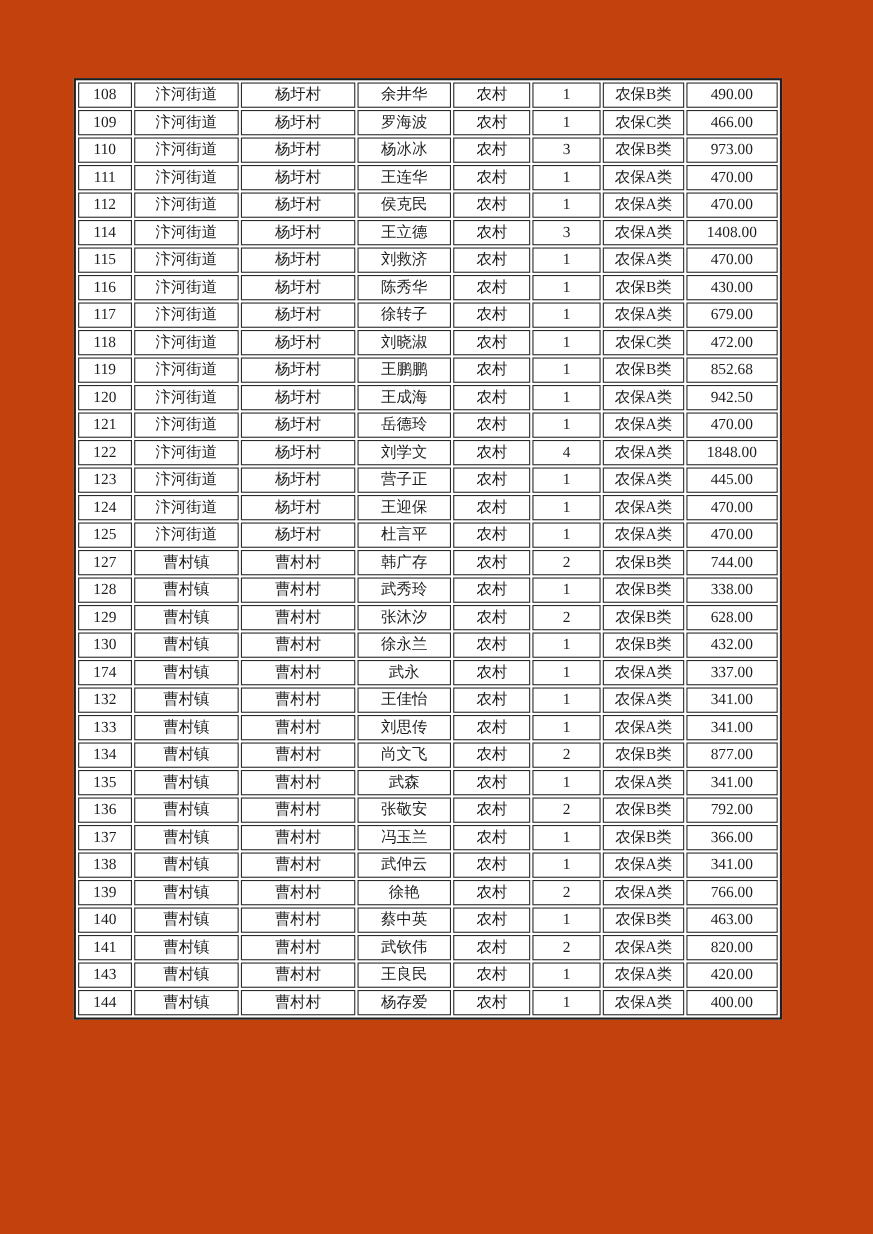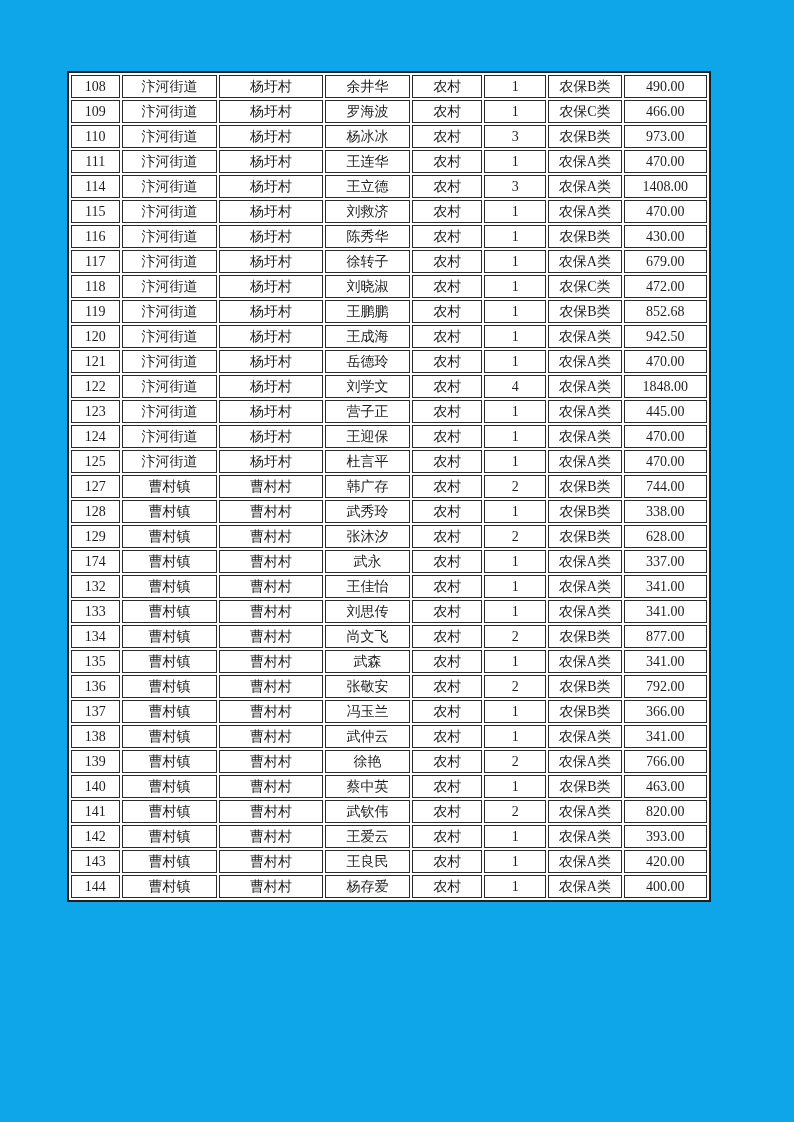--- a/index.html
+++ b/index.html
@@ -4,21 +4,21 @@
 <style>
   html, body {
     margin: 0;
     padding: 0;
     background: #ffffff;
   }
   .page {
     position: relative;
     width: 794px;
     height: 1122px;
-    background: #0ea5e9;
+    background: #c2410c;
     overflow: hidden;
     font-family: "Liberation Serif", "DejaVu Serif", serif;
     color: #1d1d1d;
   }
   table.data-table {
     position: absolute;
     left: 67px;
     top: 71px;
     width: 644px;
     table-layout: fixed;
@@ -90,20 +90,30 @@
           <td>111</td>
           <td>汴河街道</td>
           <td>杨圩村</td>
           <td>王连华</td>
           <td>农村</td>
           <td>1</td>
           <td>农保A类</td>
           <td>470.00</td>
         </tr>
         <tr>
+          <td>112</td>
+          <td>汴河街道</td>
+          <td>杨圩村</td>
+          <td>侯克民</td>
+          <td>农村</td>
+          <td>1</td>
+          <td>农保A类</td>
+          <td>470.00</td>
+        </tr>
+        <tr>
           <td>114</td>
           <td>汴河街道</td>
           <td>杨圩村</td>
           <td>王立德</td>
           <td>农村</td>
           <td>3</td>
           <td>农保A类</td>
           <td>1408.00</td>
         </tr>
         <tr>
@@ -240,20 +250,30 @@
           <td>129</td>
           <td>曹村镇</td>
           <td>曹村村</td>
           <td>张沐汐</td>
           <td>农村</td>
           <td>2</td>
           <td>农保B类</td>
           <td>628.00</td>
         </tr>
         <tr>
+          <td>130</td>
+          <td>曹村镇</td>
+          <td>曹村村</td>
+          <td>徐永兰</td>
+          <td>农村</td>
+          <td>1</td>
+          <td>农保B类</td>
+          <td>432.00</td>
+        </tr>
+        <tr>
           <td>174</td>
           <td>曹村镇</td>
           <td>曹村村</td>
           <td>武永</td>
           <td>农村</td>
           <td>1</td>
           <td>农保A类</td>
           <td>337.00</td>
         </tr>
         <tr>
@@ -348,30 +368,20 @@
         </tr>
         <tr>
           <td>141</td>
           <td>曹村镇</td>
           <td>曹村村</td>
           <td>武钦伟</td>
           <td>农村</td>
           <td>2</td>
           <td>农保A类</td>
           <td>820.00</td>
-        </tr>
-        <tr>
-          <td>142</td>
-          <td>曹村镇</td>
-          <td>曹村村</td>
-          <td>王爱云</td>
-          <td>农村</td>
-          <td>1</td>
-          <td>农保A类</td>
-          <td>393.00</td>
         </tr>
         <tr>
           <td>143</td>
           <td>曹村镇</td>
           <td>曹村村</td>
           <td>王良民</td>
           <td>农村</td>
           <td>1</td>
           <td>农保A类</td>
           <td>420.00</td>

